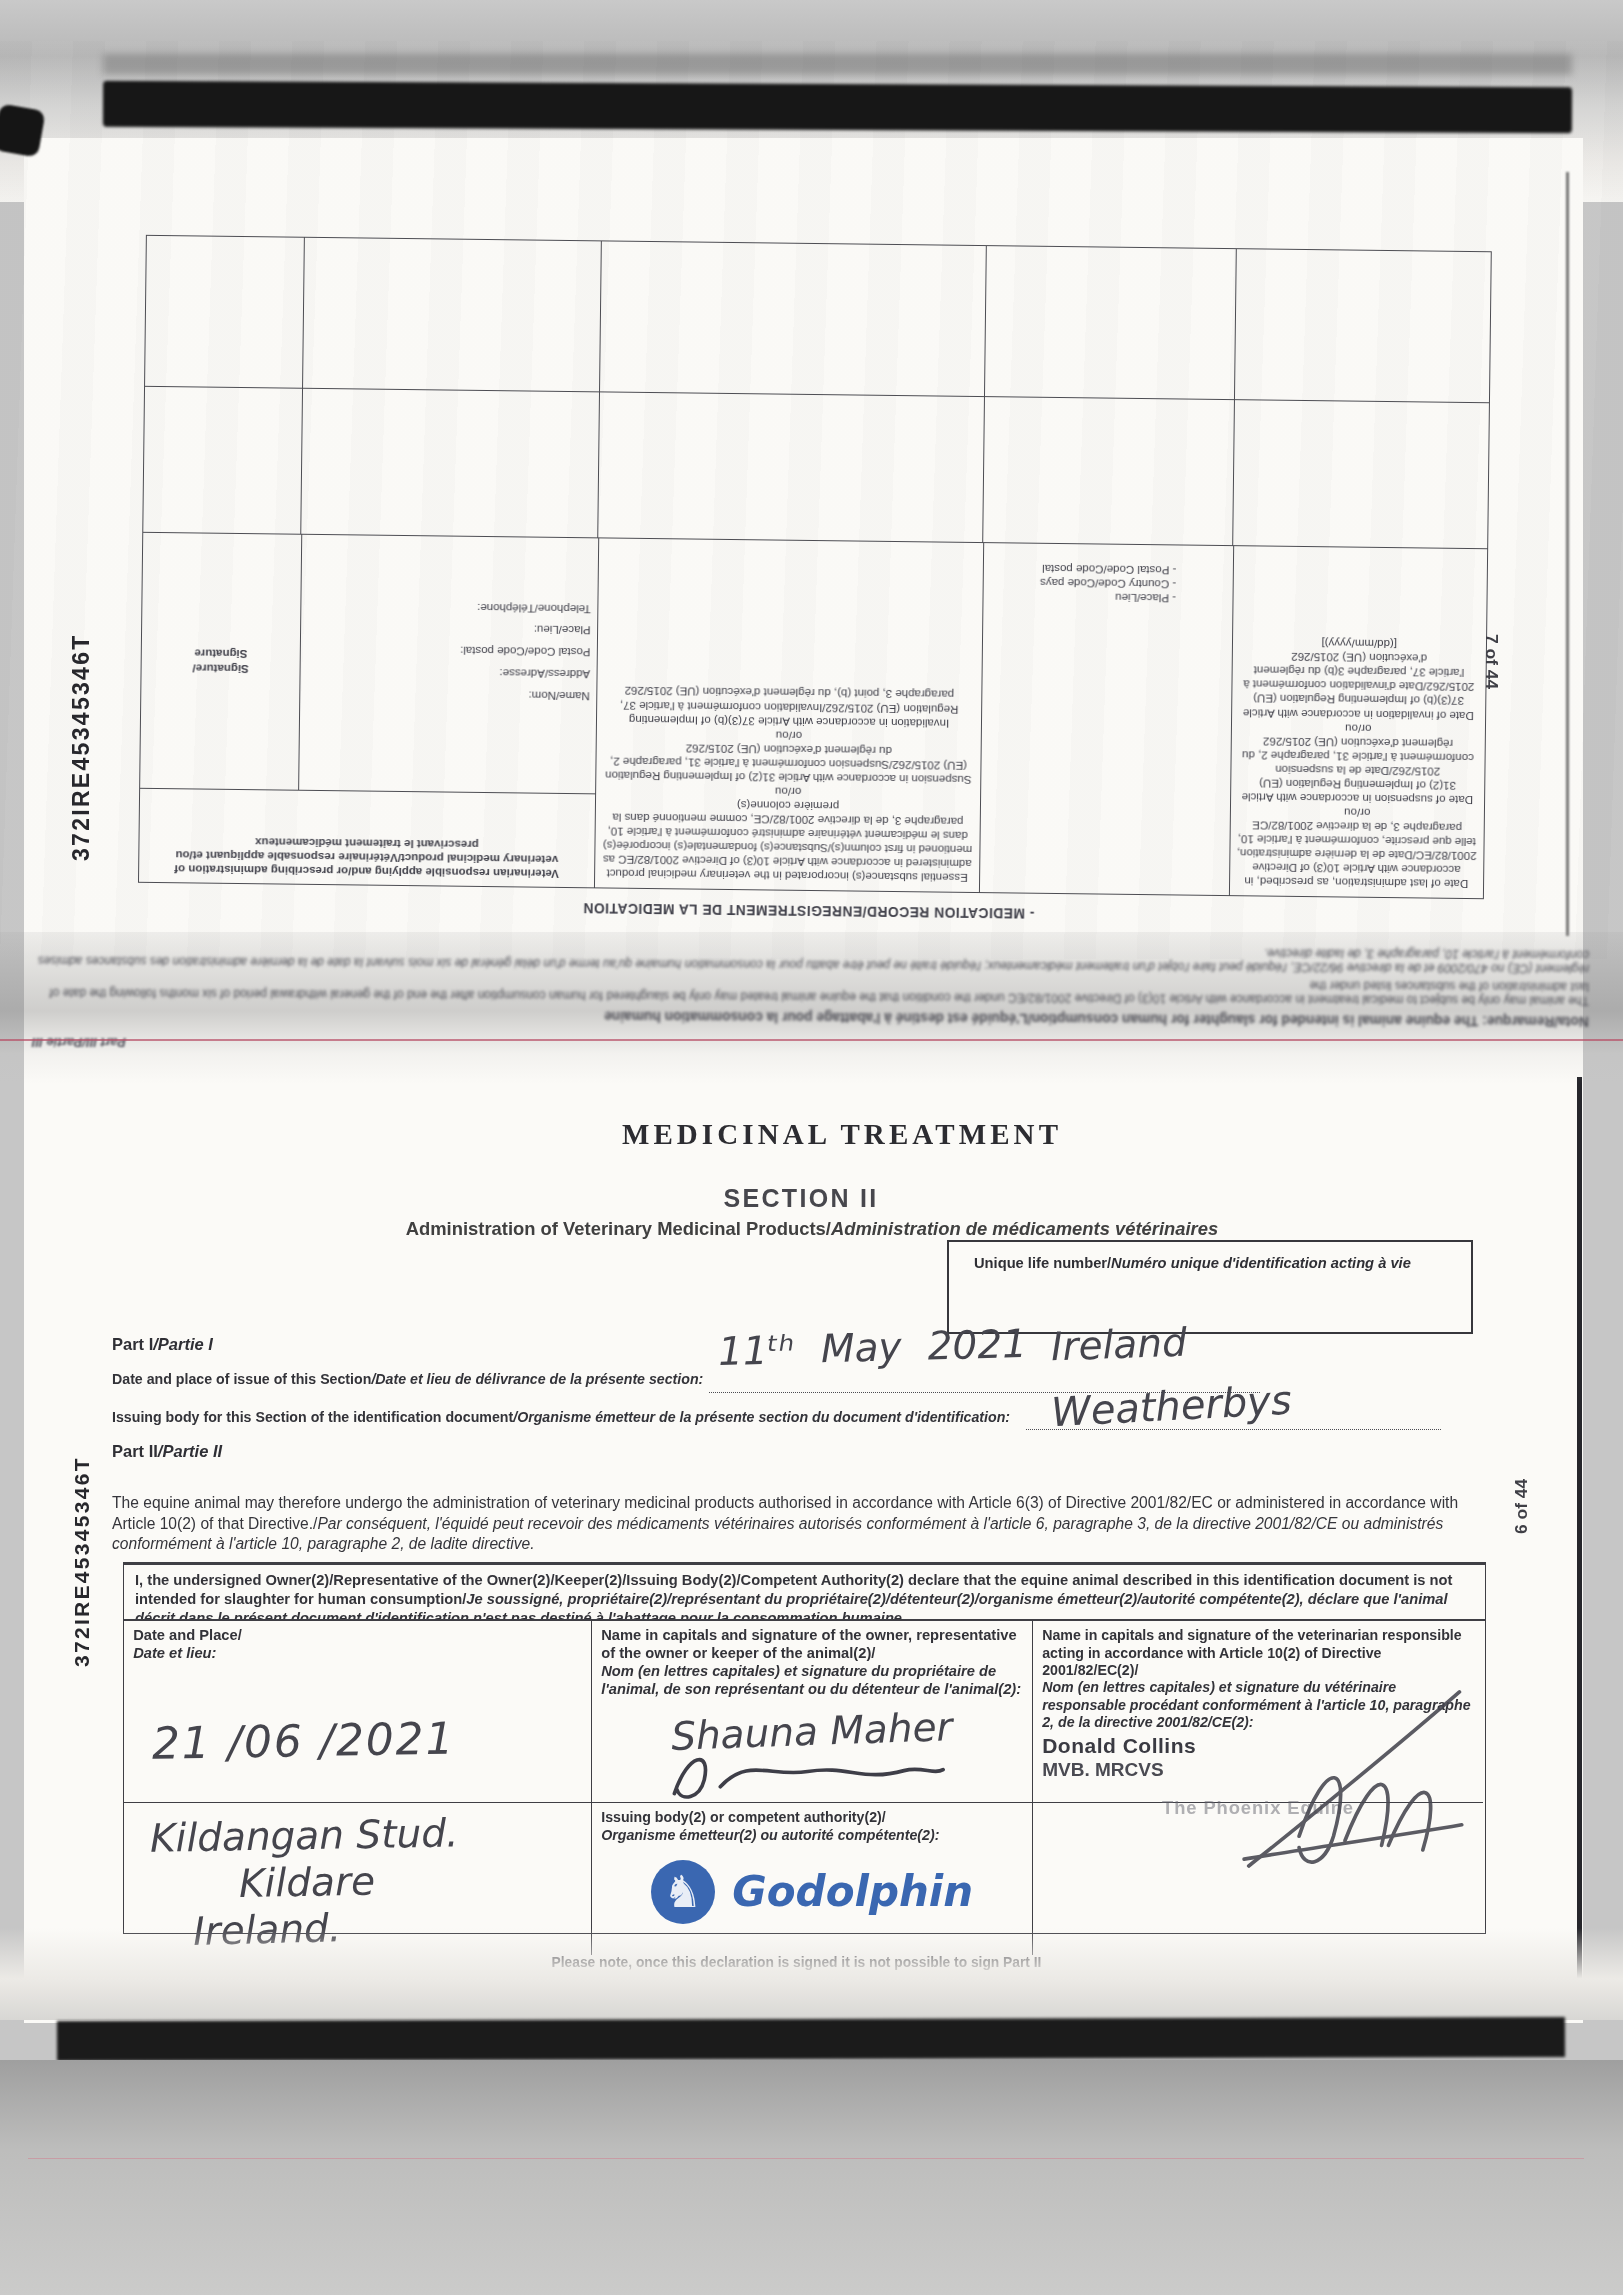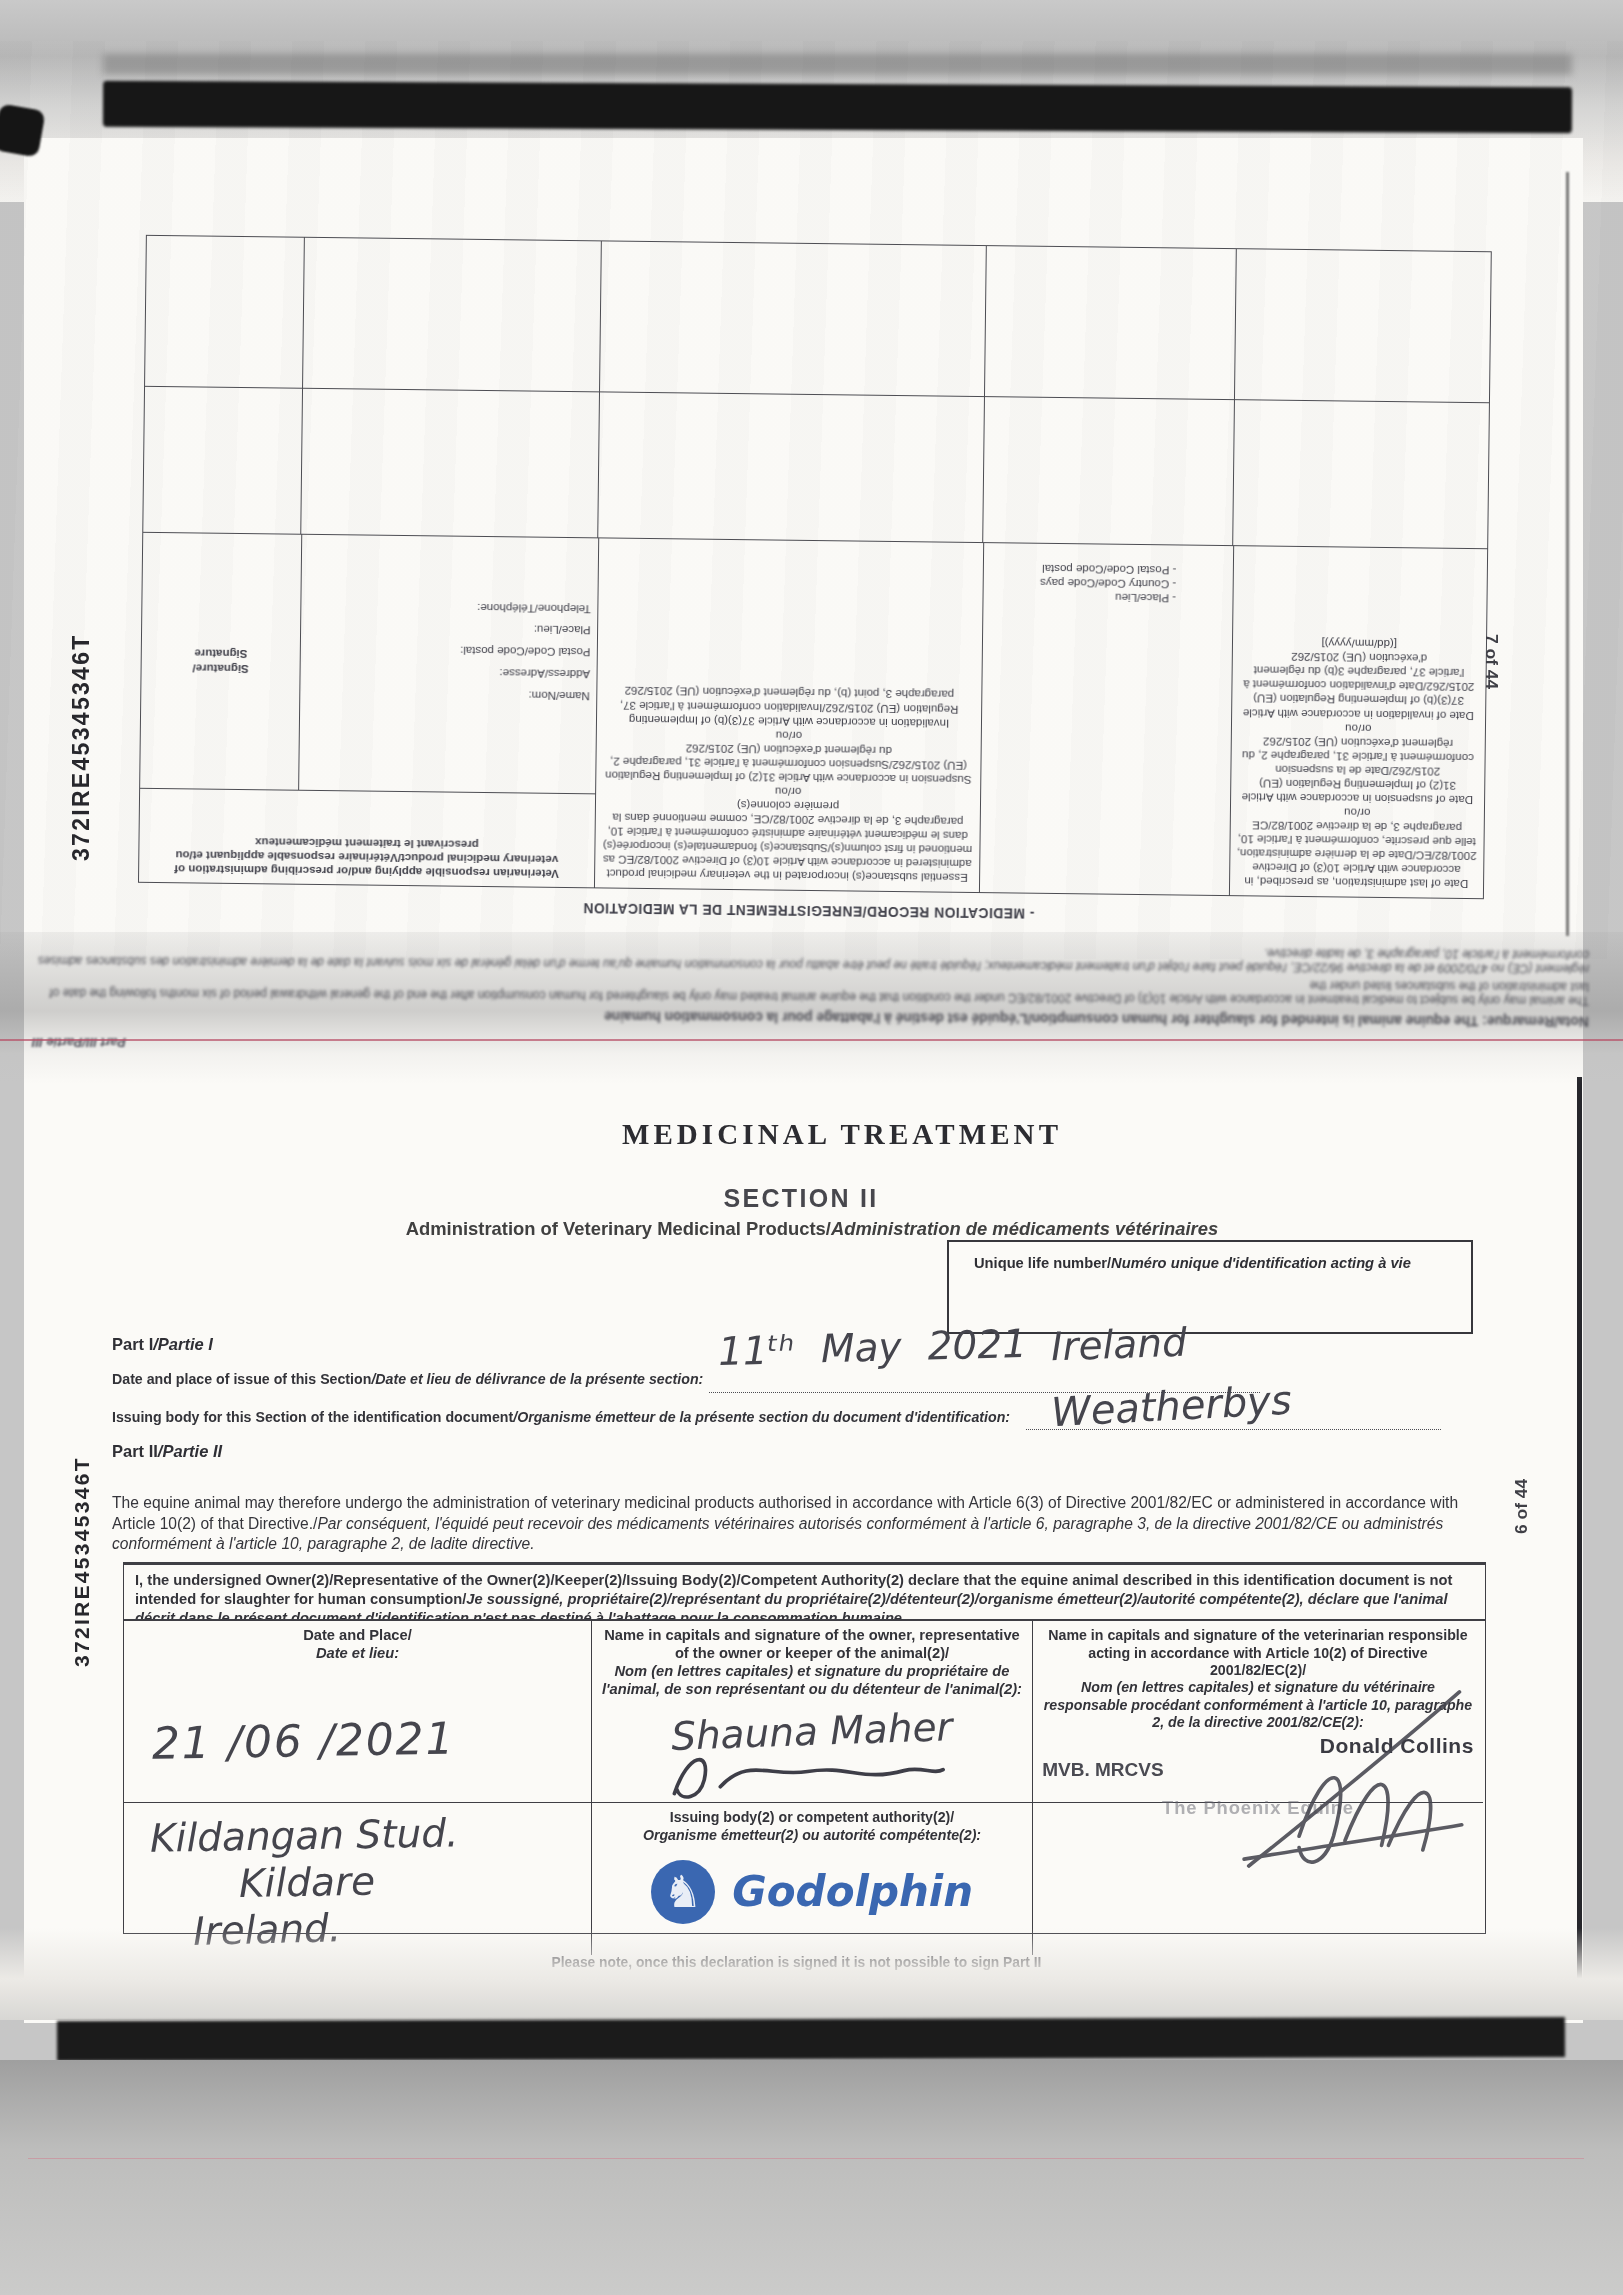--- a/index.html
+++ b/index.html
@@ -83,22 +83,22 @@
 
   .decl-box{left:123px;top:1562px;width:1363px;height:58px;border:1.8px solid #3f3f45;border-top-width:3.7px;
     box-sizing:border-box;padding:6.4px 11px;font-size:14.7px;font-weight:bold;color:#34343a;line-height:1.28;overflow:hidden;}
 
   .sig-table{left:123px;top:1620px;width:1363px;height:314px;border:1.8px solid #3f3f45;box-sizing:border-box;
     display:grid;grid-template-columns:468px 441px 450px;grid-template-rows:182px 1fr;}
   .cell{border-right:1.4px solid #3f3f45;border-bottom:1.4px solid #3f3f45;box-sizing:border-box;
     padding:6.4px 9.2px;position:relative;overflow:visible;}
   .cell.last-col{border-right:none;}
   .cell.last-row{border-bottom:none;}
-  .cell-label{font-size:14.7px;font-weight:bold;text-align:center;color:#333339;line-height:1.22;}
-  .vet-print{font-size:21px;font-weight:bold;text-align:right;color:#3a3a42;margin-top:2.8px;letter-spacing:0.5px;}
+  .cell-label{font-size:14.7px;font-weight:bold;text-align:left;color:#333339;line-height:1.22;}
+  .vet-print{font-size:21px;font-weight:bold;text-align:left;color:#3a3a42;margin-top:2.8px;letter-spacing:0.5px;}
   .vet-qual{font-size:19px;font-weight:bold;color:#4a4a52;margin-top:1px;}
   .stamp{font-size:18.4px;font-weight:bold;text-align:center;color:rgba(100,100,110,.5);margin-top:15.6px;letter-spacing:0.9px;}
   .logo-row{display:flex;align-items:center;justify-content:center;margin-top:15.6px;}
   .logo-circle{width:64px;height:64px;border-radius:50%;background:#3a67b1;display:flex;align-items:center;
     justify-content:center;filter:blur(0.4px);}
   .logo-horse{color:#e9eef6;font-size:44px;line-height:1;font-family:"DejaVu Sans",sans-serif;}
   .logo-word{font-family:"DejaVu Sans",sans-serif;font-size:42px;font-weight:bold;font-style:italic;
     color:#3a67b1;margin-left:17.4px;filter:blur(0.3px);}
 
   .footer-note{left:0;top:1955px;width:1593px;text-align:center;font-size:13.8px;font-weight:bold;color:#3a3a40;}

